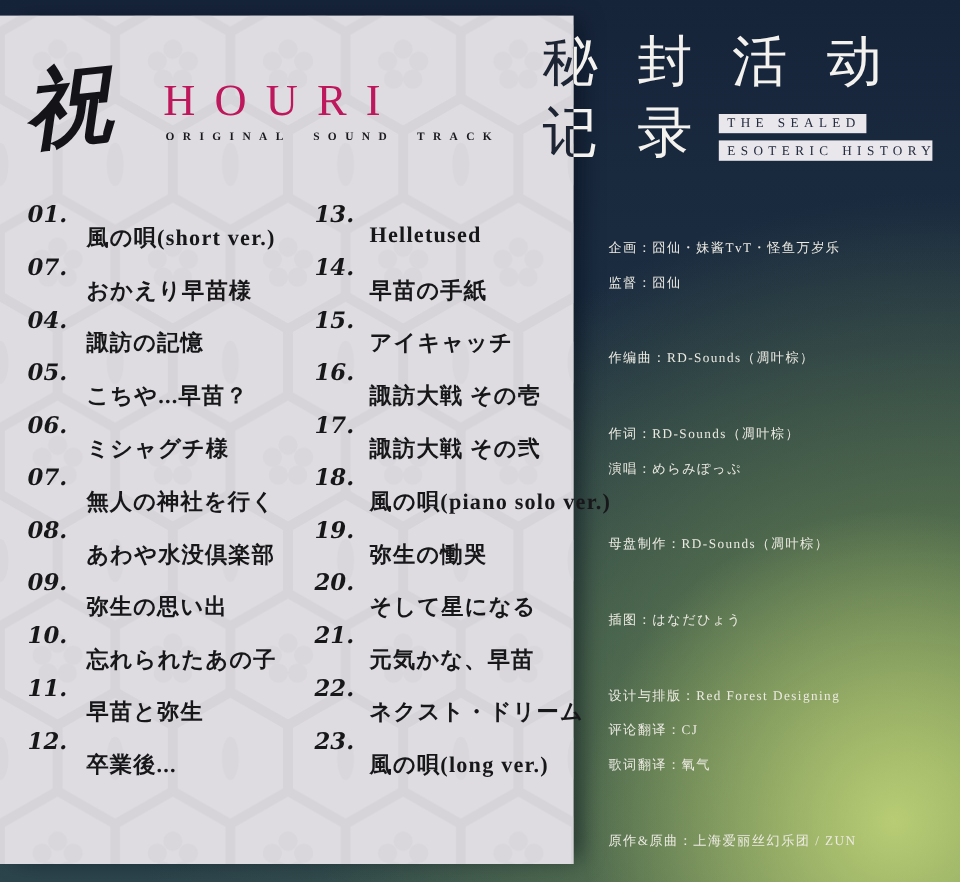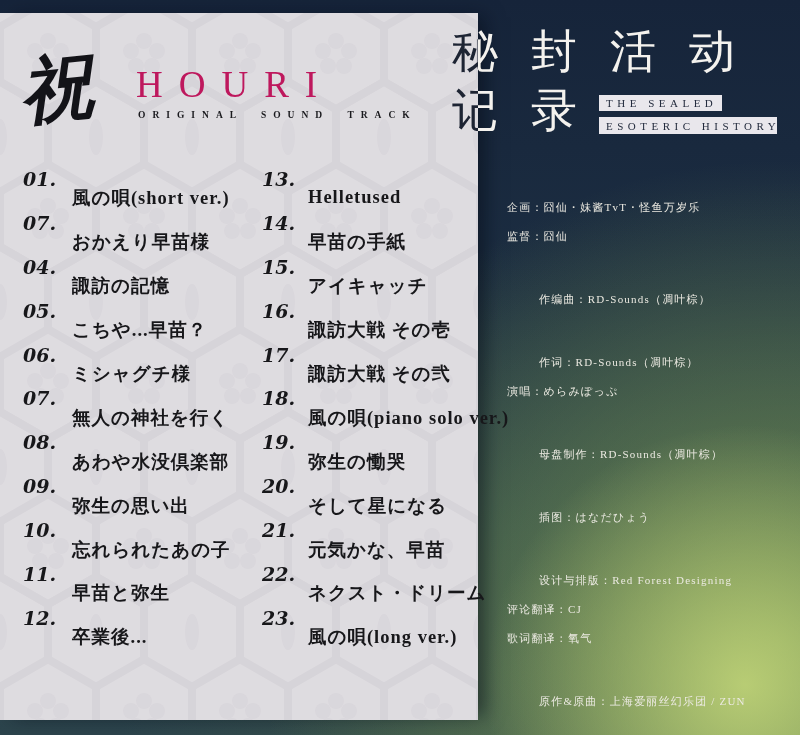--- a/index.html
+++ b/index.html
@@ -59,21 +59,21 @@
   }
   .ribbon1{left:599px;top:95px;width:123px;height:16px;}
   .ribbon2{left:599px;top:117px;width:178px;height:17px;}
   
   .credits{position:absolute;left:507px;top:199px;width:288px;}
   .credit-line{
     font-size:11px;line-height:16px;letter-spacing:1.2px;
     color:#eceae2;white-space:nowrap;
   }
   .credit-line.g13{margin-top:13px;}
-  .credit-line.g47{margin-top:47px;margin-left:32px;}
+  .credit-line.g47{margin-top:47px;}
 </style>
 </head>
 <body>
 
 <div class="page">
 
   <div class="panel">
     <svg class="hexpattern" width="478" height="707" viewBox="0 0 478 707">
       <defs>
         <pattern id="hx" width="96" height="165" patternUnits="userSpaceOnUse">

